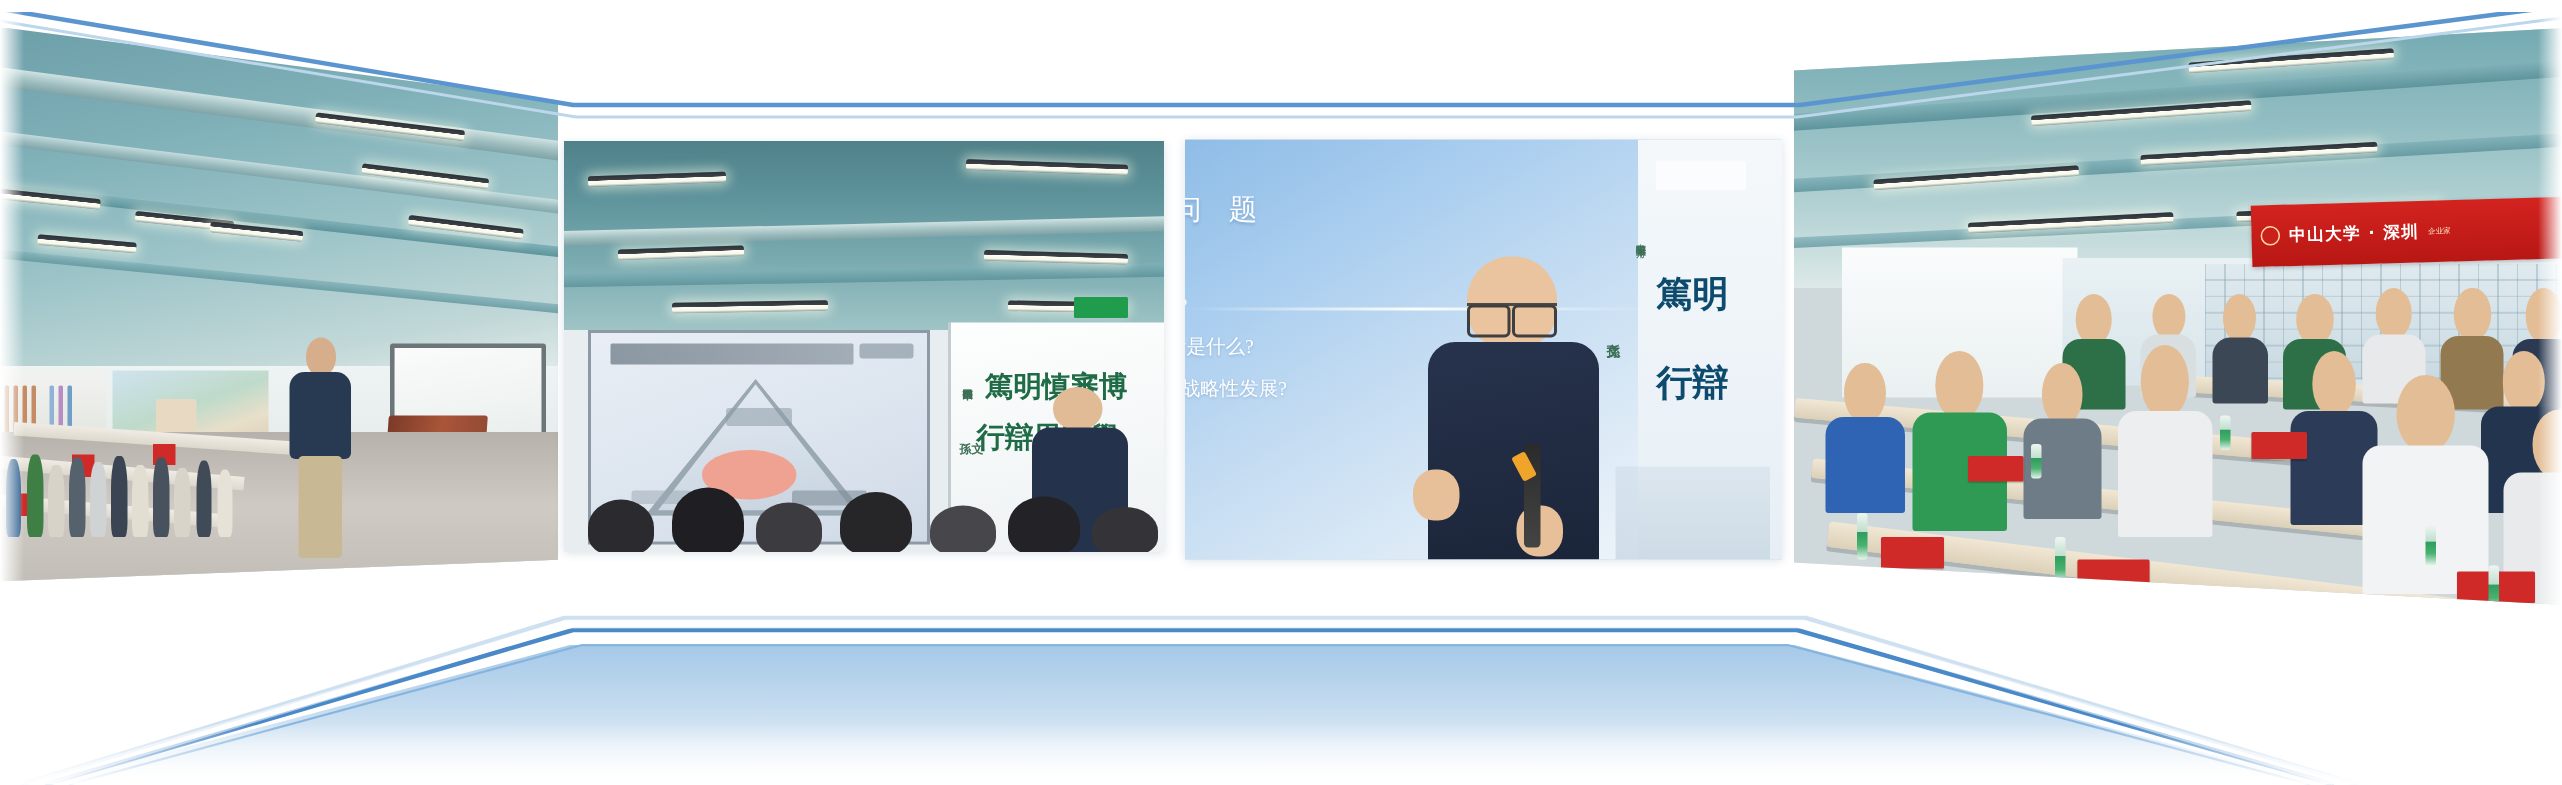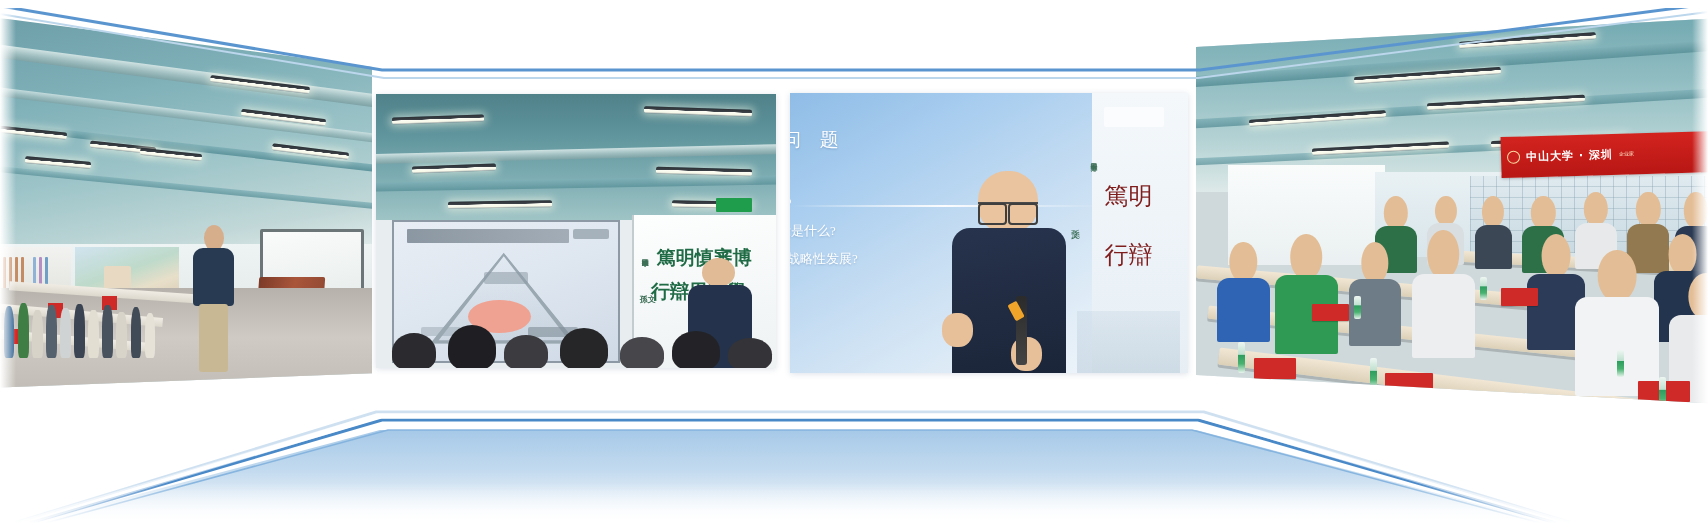--- a/index.html
+++ b/index.html
@@ -144,27 +144,27 @@
     position:absolute; left:0; top:0; width:78%; height:100%;
     background:linear-gradient(150deg,#8fbce6 0%,#a8cdef 26%,#c4dcf2 52%,#dceaf6 78%,#eef4fa 100%);
   }
   #ph3 .projGlow{ position:absolute; left:0; right:22%; top:40%; height:2px;
     background:linear-gradient(90deg,rgba(255,255,255,0),rgba(255,255,255,.95),rgba(255,255,255,0)); }
   #ph3 .rightwall {
     position:absolute; right:0; top:0; width:24%; height:100%;
     background:linear-gradient(180deg,#f4f8fb,#e7eff5);
   }
   #ph3 .ttl { position:absolute; color:#ffffff; letter-spacing:.35em;
-    font-family:Liberation Sans, sans-serif; text-shadow:0 1px 2px rgba(60,100,150,.35); }
+    font-family:Liberation Serif, serif; text-shadow:0 1px 2px rgba(60,100,150,.35); }
   #ph3 .ln  { position:absolute; color:#ffffff;
     font-family:"Liberation Serif", serif; text-shadow:0 1px 2px rgba(60,100,150,.3); }
   #ph3 .corpLogo{ position:absolute; right:6%; top:5%; width:15%; height:7%;
     background:rgba(255,255,255,.62); border-radius:2px; }
-  #ph3 .calli { position:absolute; color:#7f1d1d;
-    font-family:"Liberation Serif", serif; font-weight:400; white-space:nowrap; }
+  #ph3 .calli { position:absolute; color:#0c4a6e;
+    font-family:"Liberation Serif", serif; font-weight:700; white-space:nowrap; }
   #ph3 .vcalli{ position:absolute; color:#3d6f57; font-family:"Liberation Serif", serif;
     writing-mode:vertical-rl; letter-spacing:.05em; }
   #ph3 .spk { position:absolute; left:40%; top:28%; width:30%; height:72%; }
   #ph3 .spk .head{ position:absolute; left:24%; top:0; width:50%; height:30%;
     border-radius:48% 48% 42% 42%; background:#e9c49f; }
   #ph3 .spk .glass{ position:absolute; left:24%; top:15%; width:50%; height:7%;
     border-top:2px solid #4a4a4a; }
   #ph3 .spk .glass:before,#ph3 .spk .glass:after{
     content:""; position:absolute; top:-1px; width:42%; height:150%;
     border:2px solid #3f3f3f; border-radius:4px;}

